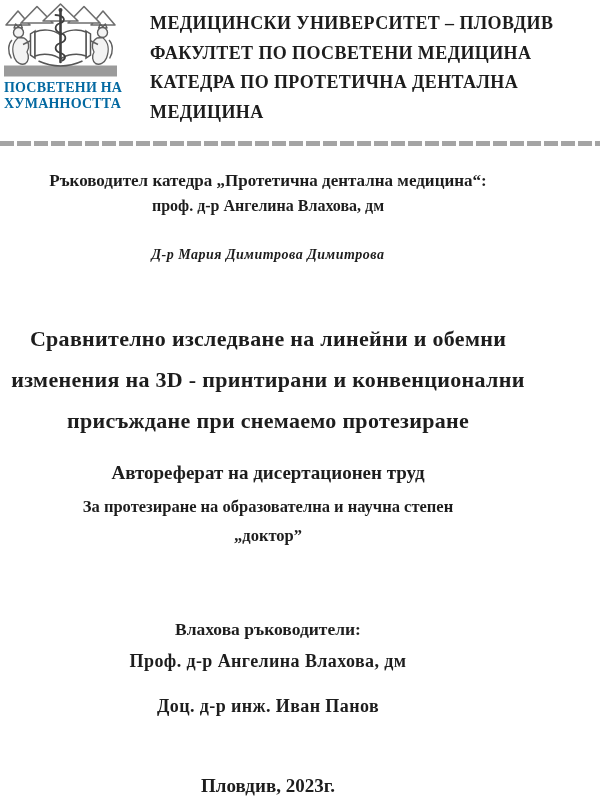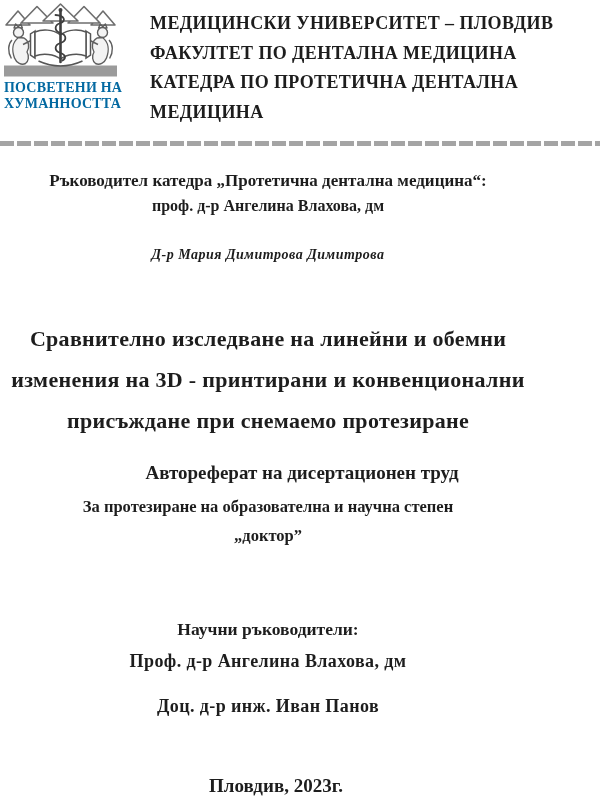--- a/index.html
+++ b/index.html
@@ -47,30 +47,30 @@
   
   .cline { position: absolute; left: 0; width: 536px; text-align: center; white-space: nowrap; }
 
   .dept-head       { top: 168px; font-size: 17px; line-height: 25px; }
   .dept-head .name-line { font-size: 16px; }
 
   .author-line     { top: 247px; font-size: 14px; letter-spacing: 0.5px; font-style: italic; }
 
   .diss-title      { top: 318px; font-size: 22px; line-height: 41px; letter-spacing: 0.3px; }
 
-  .thesis-type     { top: 462px; font-size: 19px; margin-left: 34px; }
+  .thesis-type     { top: 462px; font-size: 19px; }
   .thesis-purpose  { top: 497px; font-size: 16.5px; }
   .thesis-degree   { top: 526px; font-size: 16.5px; }
   .thesis-program  { top: 555px; font-size: 17.5px; }
 
   .sup-heading     { top: 619px; font-size: 17.5px; }
   .sup-name-1      { top: 651px; font-size: 18px; letter-spacing: 0.4px; }
   .sup-name-2      { top: 684px; font-size: 18px; letter-spacing: 0.4px; margin-top: 12px; }
 
-  .footer-line     { top: 775px; font-size: 19px; margin-left: 8px; }
+  .footer-line     { top: 775px; font-size: 19px; }
 </style>
 </head>
 <body>
 
 <div class="page">
 
   <div class="logo">
     <svg class="emblem-svg" viewBox="0 0 113 75" xmlns="http://www.w3.org/2000/svg">
 
       <rect x="0" y="63.5" width="113" height="11" fill="#9b9b9b"></rect>
@@ -108,21 +108,21 @@
       </g>
     </svg>
     <div class="motto">
       <div>ПОСВЕТЕНИ НА</div>
       <div>ХУМАННОСТТА</div>
     </div>
   </div>
 
   <div class="header-block">
     <div>МЕДИЦИНСКИ УНИВЕРСИТЕТ – ПЛОВДИВ</div>
-    <div>ФАКУЛТЕТ ПО ДЕНТАЛНА МЕДИЦИНА</div>
+    <div>ФАКУЛТЕТ ПО ПОСВЕТЕНИ МЕДИЦИНА</div>
     <div>КАТЕДРА ПО ПРОТЕТИЧНА ДЕНТАЛНА</div>
     <div>МЕДИЦИНА</div>
   </div>
 
   <div class="separator"></div>
 
   <div class="cline dept-head">
     <div>Ръководител катедра „Протетична дентална медицина“:</div>
     <div class="name-line">проф. д-р Ангелина Влахова, дм</div>
   </div>
@@ -132,19 +132,19 @@
   <div class="cline diss-title">
     <div>Сравнително изследване на линейни и обемни</div>
     <div>изменения на 3D - принтирани и конвенционални</div>
     <div>присъждане при снемаемо протезиране</div>
   </div>
 
   <div class="cline thesis-type">Автореферат на дисертационен труд</div>
   <div class="cline thesis-purpose">За протезиране на образователна и научна степен</div>
   <div class="cline thesis-degree">„доктор”</div>
 
-  <div class="cline sup-heading">Научни ръководители:</div>
+  <div class="cline sup-heading">Влахова ръководители:</div>
   <div class="cline sup-name-1">Проф. д-р Ангелина Влахова, дм</div>
   <div class="cline sup-name-2">Доц. д-р инж. Иван Панов</div>
 
   <div class="cline footer-line">Пловдив, 2023г.</div>
 
 </div>
 
 </body></html>

